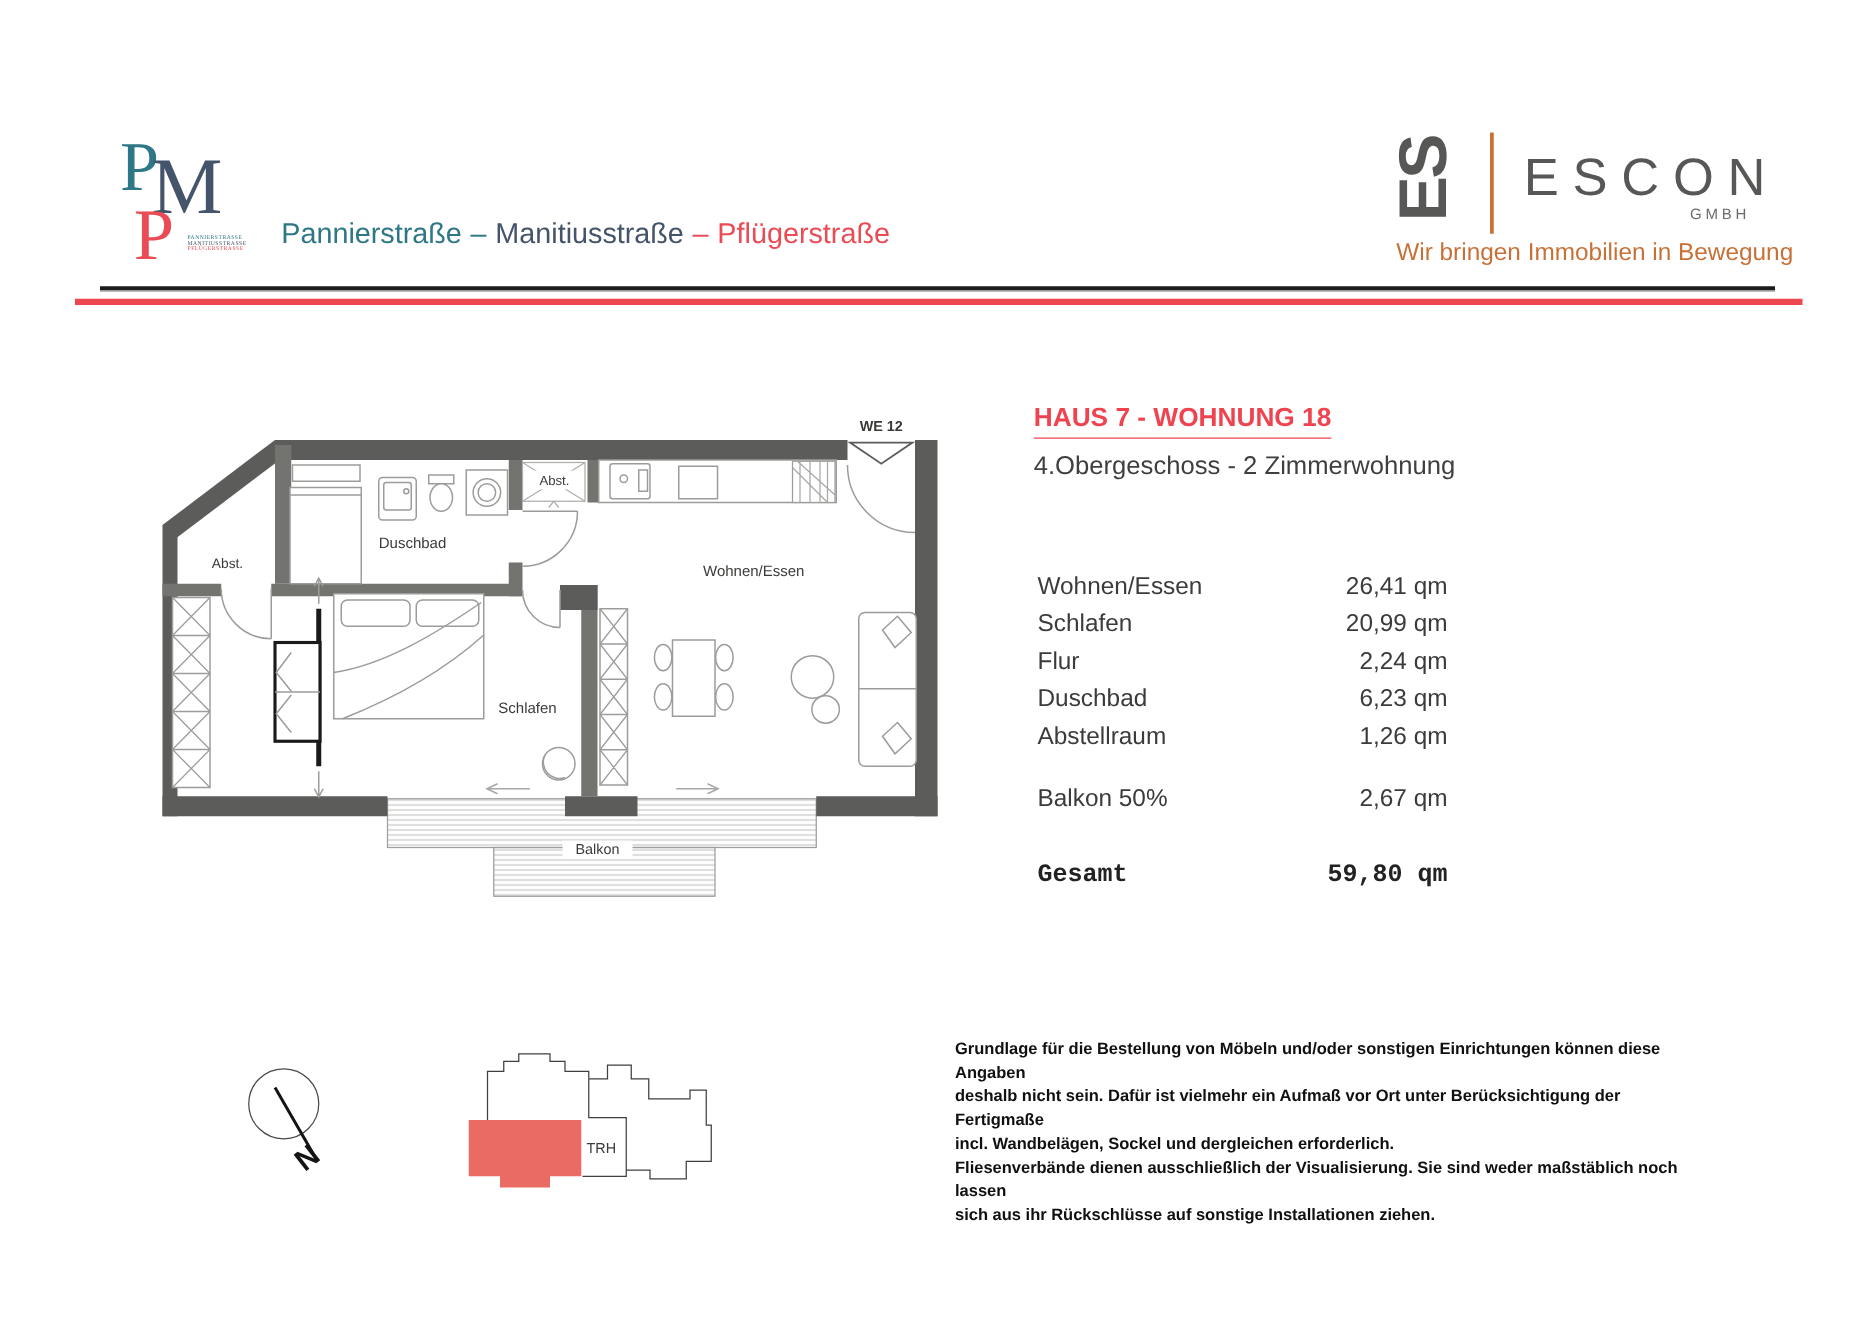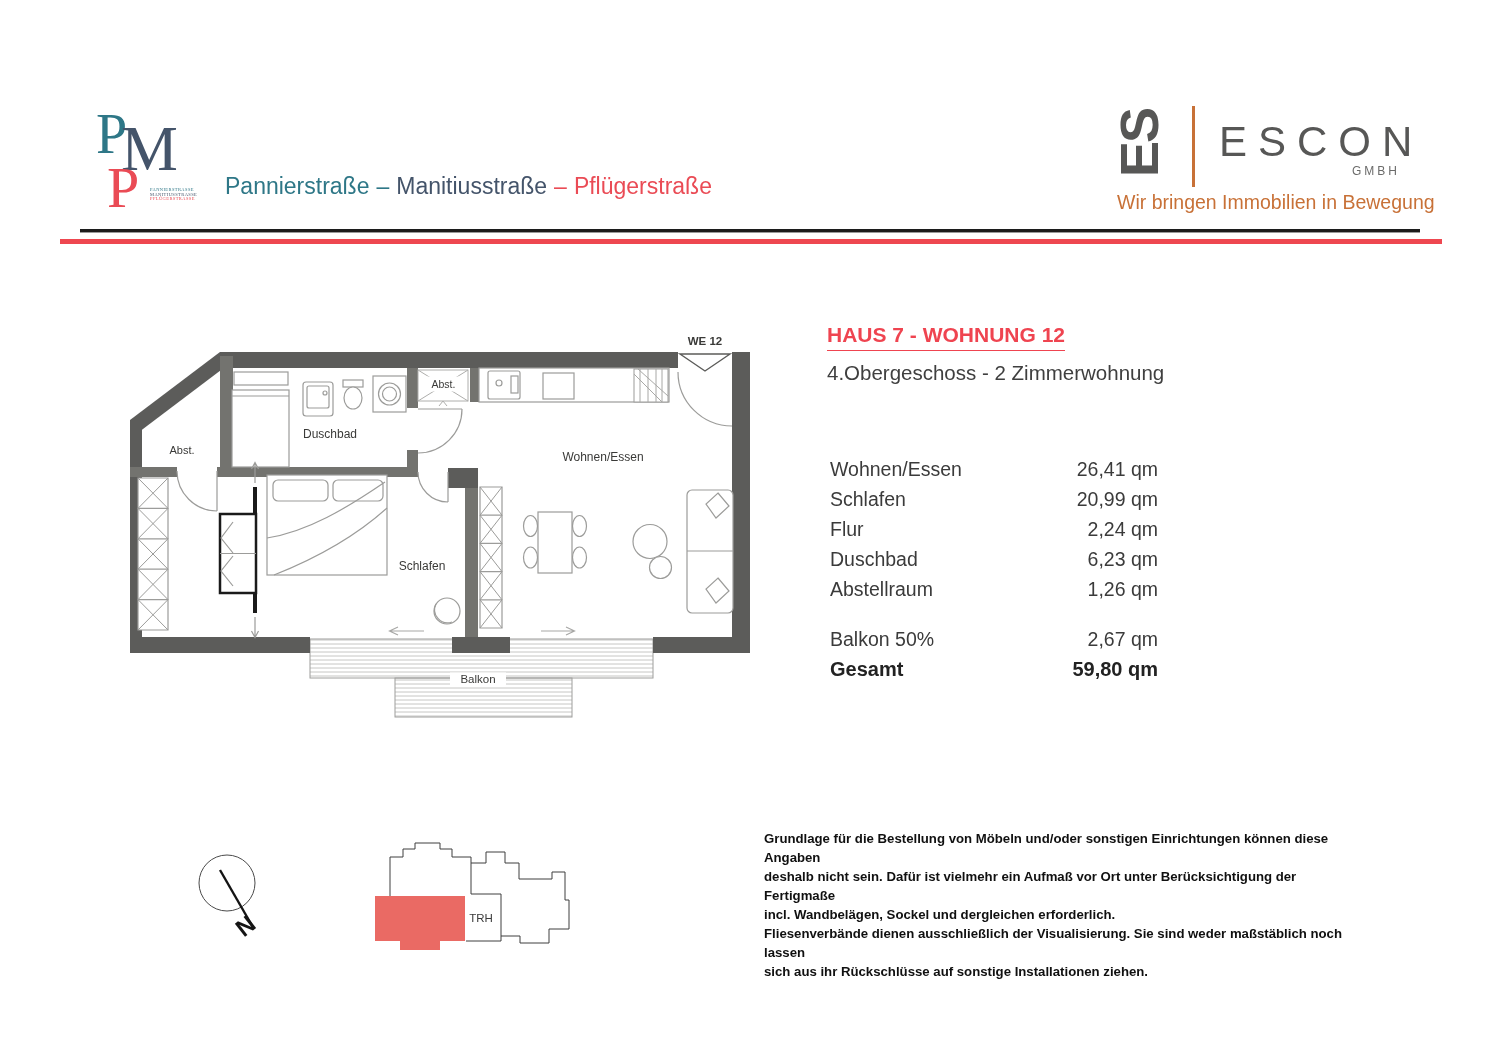--- a/index.html
+++ b/index.html
@@ -36,21 +36,21 @@
   .rule-black{left:80px;top:229px;width:1340px;height:2.5px;background:#1c1c1c;border-bottom:1px solid #9a9a9a;}
   .rule-red{left:60px;top:239px;width:1382px;height:5px;background:#ee4750;}
 
   
   .unit-title{left:827px;top:323px;font-size:21px;font-weight:600;color:#ef4450;
       border-bottom:1.5px solid #ef4450;padding-bottom:3px;}
   .unit-subtitle{left:827px;top:361px;font-size:20.5px;color:#3f3f3f;}
   .room-table{left:830px;top:458px;width:328px;font-size:19.5px;color:#3b3b3b;}
   .room-row{display:flex;justify-content:space-between;height:30px;align-items:flex-start;}
   .room-row.balcony{margin-top:20px;}
-  .room-row.total{font-weight:700;font-size:20px;color:#222;}
+  .room-row.total{margin-top:31px;font-weight:700;font-size:20px;color:#222;font-family:Liberation Mono, monospace;}
 
   
   .disclaimer{left:764px;top:829px;width:600px;font-size:13.2px;font-weight:700;
       color:#101010;line-height:19px;}
 
   svg text{font-family:"Liberation Sans",sans-serif;}
 </style>
 </head>
 <body>
 
@@ -73,21 +73,21 @@
   <span class="rot">ES</span>
 </div>
 <div class="abs escon-divider"></div>
 <div class="abs escon-name">ESCON</div>
 <div class="abs escon-legal">GMBH</div>
 <div class="abs escon-tagline">Wir bringen Immobilien in Bewegung</div>
 
 <div class="abs rule-black"></div>
 <div class="abs rule-red"></div>
 
-<div class="abs unit-title">HAUS 7 - WOHNUNG 12</div>
+<div class="abs unit-title">HAUS 7 - WOHNUNG 18</div>
 <div class="abs unit-subtitle">4.Obergeschoss - 2 Zimmerwohnung</div>
 
 <div class="abs room-table">
   <div class="room-row">
     <span>Wohnen/Essen</span>
     <span>26,41 qm</span>
   </div>
   <div class="room-row">
     <span>Schlafen</span>
     <span>20,99 qm</span>

